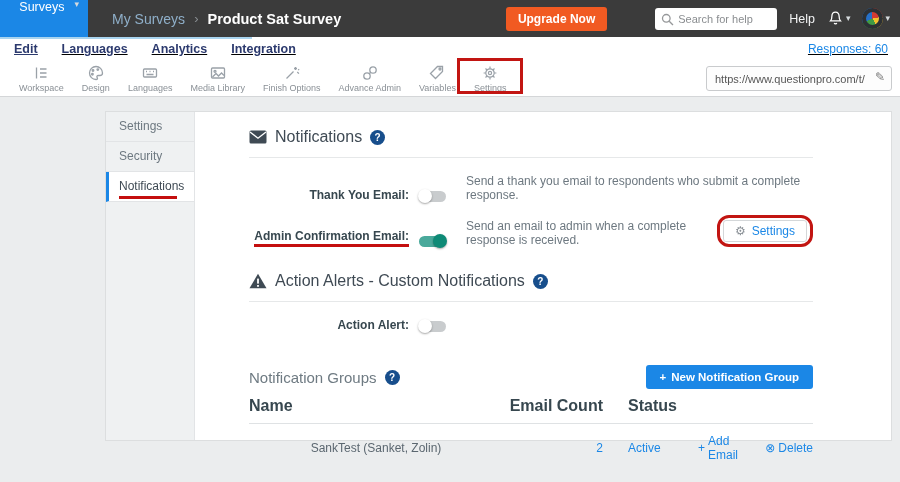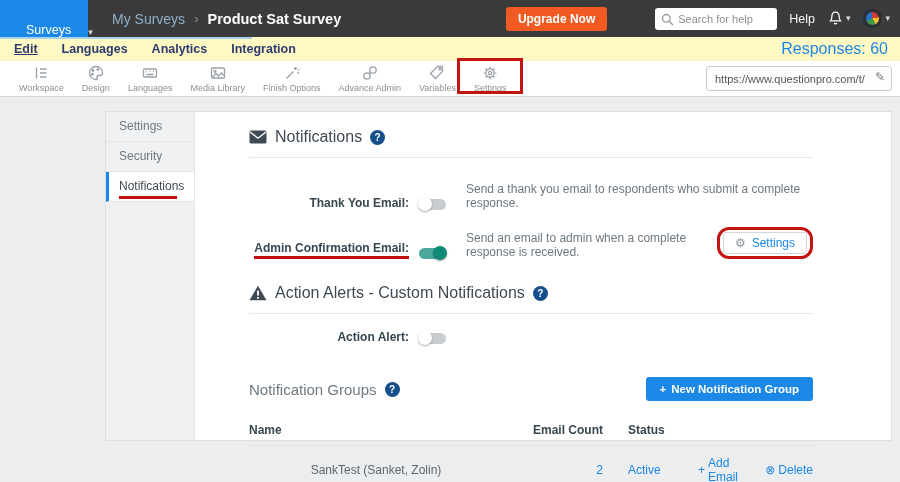--- a/index.html
+++ b/index.html
@@ -1,44 +1,44 @@
 <!DOCTYPE html>
 <html><head>
 <meta charset="utf-8">
 <style>
   * { margin:0; padding:0; box-sizing:border-box; }
   html,body { width:900px; height:482px; overflow:hidden; }
   body { font-family:"Liberation Sans", sans-serif; background:#ebedee; position:relative; }
 
   
   .topbar { height:37px; background:#3b3b3b; display:flex; align-items:center; position:relative; }
-  .logo-block { width:88px; height:37px; background:#1b87e6; display:flex; align-items:flex-end; gap:17px; padding:0 9px; cursor:pointer; }
+  .logo-block { width:88px; height:37px; background:#1b87e6; display:flex; align-items:flex-start; gap:10px; padding:0 9px; cursor:pointer; }
   .logo-block .menu-label { color:#fff; font-size:12.5px; }
   .caret { font-size:9px; color:#d6dbde; line-height:1; }
   .breadcrumb { display:flex; gap:9px; margin-left:24px; }
   .bc-parent { color:#8fafc9; font-size:14px; cursor:pointer; }
   .bc-sep { color:#8a8f93; font-size:13px; }
   .bc-current { color:#fff; font-size:14.5px; font-weight:bold; }
   .topbar-right { margin-left:auto; display:flex; align-items:center; gap:12px; padding-right:10px; }
   .upgrade-btn { background:#f15a22; color:#fff; font-size:12px; font-weight:bold; border:none; border-radius:3px; padding:5px 12px; cursor:pointer; }
   .search-box { position:relative;margin-left:36px; }
   .search-box input { width:122px; height:22px; border:none; border-radius:3px; background:#fff; font-size:11px; color:#555; padding:0 6px 0 23px; font-family:"Liberation Sans", sans-serif; }
   .search-box input::placeholder { color:#8a8d90; }
   .search-box .mag { position:absolute; left:6px; top:5px; }
   .help-label { color:#f2f3f4; font-size:12.5px; cursor:pointer; }
   .iconwrap { display:flex; align-items:center; gap:2px; cursor:pointer; }
   .avatar { width:21px; height:21px; border-radius:50%; background:conic-gradient(#d23a32 0 22%, #f2c12e 22% 42%, #3f9b45 42% 68%, #2570c9 68% 100%); box-shadow:inset 0 0 0 4px #2c3034; }
   .progress-strip { position:absolute; left:0; top:37px; width:252px; height:2px; background:#a9d4ef; z-index:5; }
 
   
-  .navbar { height:24px; background:#fef9c3; display:flex; align-items:center; padding:0 12px 0 14px; }
+  .navbar { height:24px; background:#ffffff; display:flex; align-items:center; padding:0 12px 0 14px;text-decoration:underline; }
   .nav-tabs { display:flex; gap:24px; }
   .nav-tab { font-size:12.5px; font-weight:bold; color:#2c3a6e; cursor:pointer; }
   .nav-tab.active { text-decoration:underline; }
-  .responses { margin-left:auto; color:#1b87e6; font-size:16px; }
+  .responses { margin-left:auto; color:#1b87e6; font-size:12px; }
 
   
   .toolbar { height:36px; background:#fff; border-bottom:1px solid #d4d6d8; display:flex; align-items:center; padding:0 8px 0 10px; position:relative; }
   .tool-item { display:flex; flex-direction:column; align-items:center; justify-content:center; padding:0 9px; cursor:pointer; position:relative; }
   .tool-item .t-label { font-size:9px; color:#8a9096; margin-top:1px; white-space:nowrap; }
   .red-frame { position:absolute; left:-8px; right:-8px; top:-6px; bottom:-1px; border:3px solid #c21512; pointer-events:none; z-index:6; }
   .toolbar-right { margin-left:auto; display:flex; align-items:center; gap:26px; }
   .url-wrap { position:relative; }
   .url-wrap input { width:186px; height:25px; border:1px solid #c9cbcd; border-radius:3px; background:#fdfdfd; font-size:11px; color:#555; padding:0 24px 0 8px; font-family:"Liberation Sans", sans-serif; }
   .url-wrap .pencil { position:absolute; right:7px; top:4px; font-size:12px; color:#777; cursor:pointer; }
@@ -59,32 +59,32 @@
   .divider { border-bottom:1px solid #e6e8e9; margin:11px 0 16px 0; }
 
   .setting-row { display:flex; align-items:flex-end; margin-bottom:13px; }
   .row-label { width:160px; flex:none; text-align:right; font-size:12px; font-weight:bold; color:#37474f; margin-right:10px; }
   .label-annotated { display:inline-block; }
   .label-annotated::after { content:""; display:block; height:3px; background:#c40f0f; margin-top:1px; }
   .toggle { width:27px; height:11px; border-radius:6px; background:#c9ccce; position:relative; flex:none; cursor:pointer; }
   .toggle .knob { position:absolute; top:-2px; left:-1px; width:14px; height:14px; border-radius:50%; background:#fff; box-shadow:0 1px 2px rgba(0,0,0,.35); }
   .toggle[data-on="true"] { background:#4aa99b; }
   .toggle[data-on="true"] .knob { left:auto; right:-1px; background:#0e8a76; }
-  .row-desc { margin-left:20px; font-size:12px; color:#6d7880;margin-top:8px; }
+  .row-desc { margin-left:20px; font-size:12px; color:#6d7880; }
   .red-pill { margin-left:auto; border:3px solid #c21512; border-radius:12px; padding:2px 3px; }
   .settings-btn { display:flex; align-items:center; gap:6px; background:#fff; border:1px solid #d4d7d9; border-radius:3px; color:#1b87e6; font-size:12px; padding:3px 11px; cursor:pointer; font-family:"Liberation Sans", sans-serif; }
   .settings-btn .gear { color:#8a9096; font-size:12px; }
 
   .sec2 { margin-top:25px; }
   .groups-head { margin-top:33px; display:flex; align-items:center; gap:8px; }
   .groups-title { font-size:15px; color:#6e7a82; }
   .new-group-btn { margin-left:auto; background:#1b87e6; color:#fff; border:none; border-radius:3px; font-size:11.5px; font-weight:bold; padding:6px 14px; cursor:pointer; display:flex; gap:5px; align-items:center; }
 
   .grid-row { display:grid; grid-template-columns:1fr 100px 25px 70px 115px; align-items:center; }
-  .tbl-head { margin-top:14px; border-bottom:1px solid #dfe2e4; padding:8px 0; font-size:12px; font-weight:bold; color:#37474f; }
+  .tbl-head { border-bottom:1px solid #dfe2e4; padding:8px 0; font-size:16px; font-weight:bold; color:#37474f; }
   .tbl-row { padding:10px 0; font-size:12px; }
   .cell-right { text-align:right; }
   .c-name { color:#5b6770;text-align:center; }
   .c-link { color:#1b87e6; cursor:pointer; }
   .row-actions { display:flex; justify-content:flex-end; gap:10px; }
   .action-link { color:#1b87e6; font-size:12px; display:flex; align-items:center; gap:3px; cursor:pointer; }
   .del-glyph { font-size:12px; }
 </style>
 </head>
 <body>

